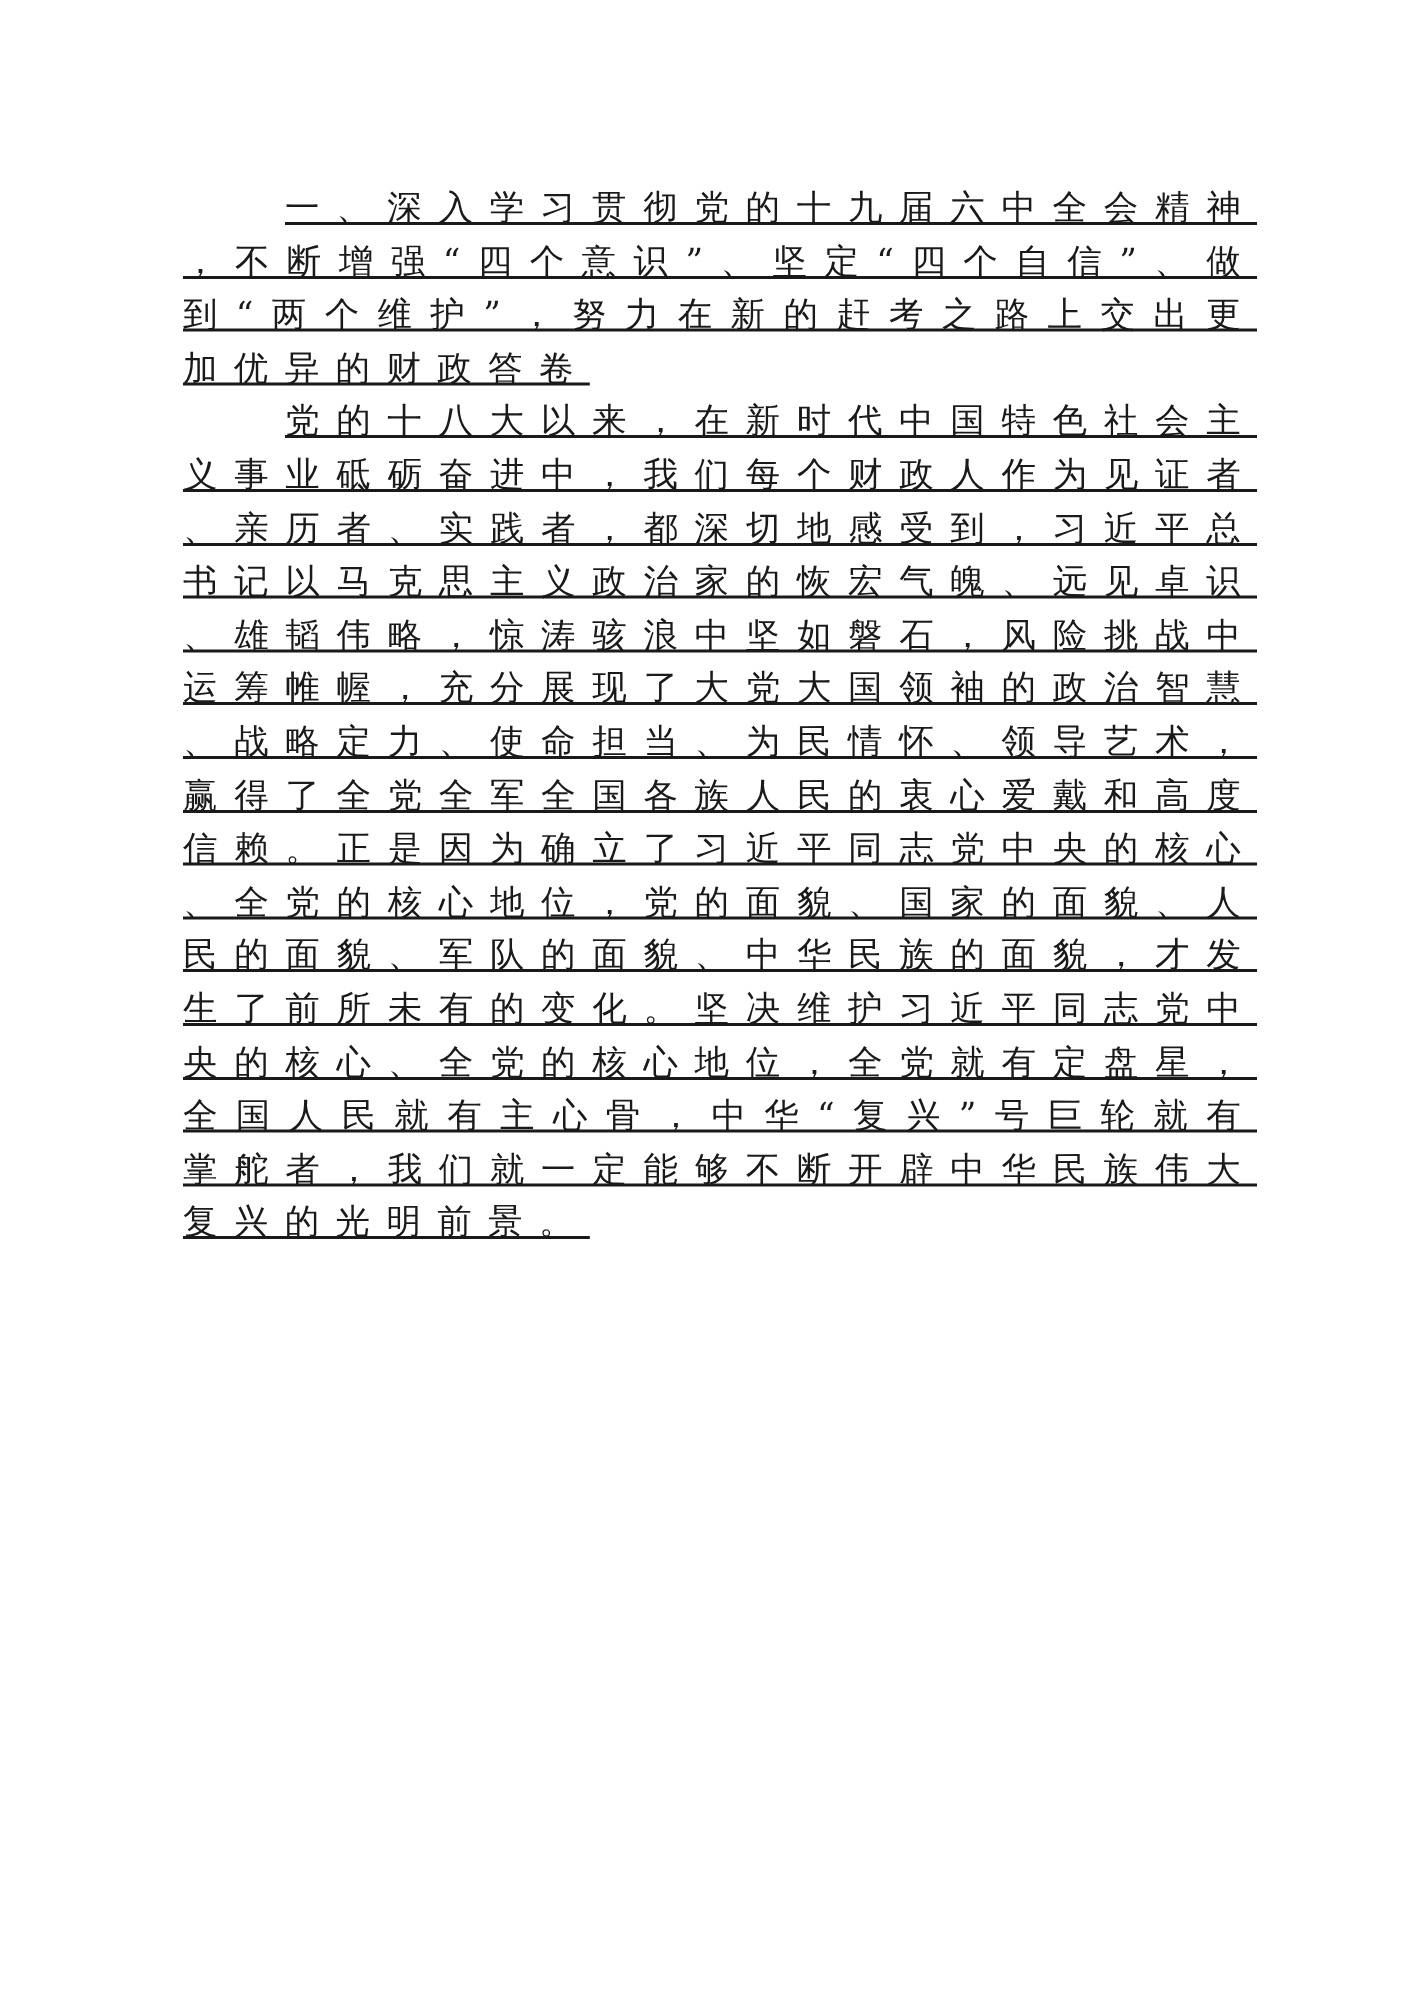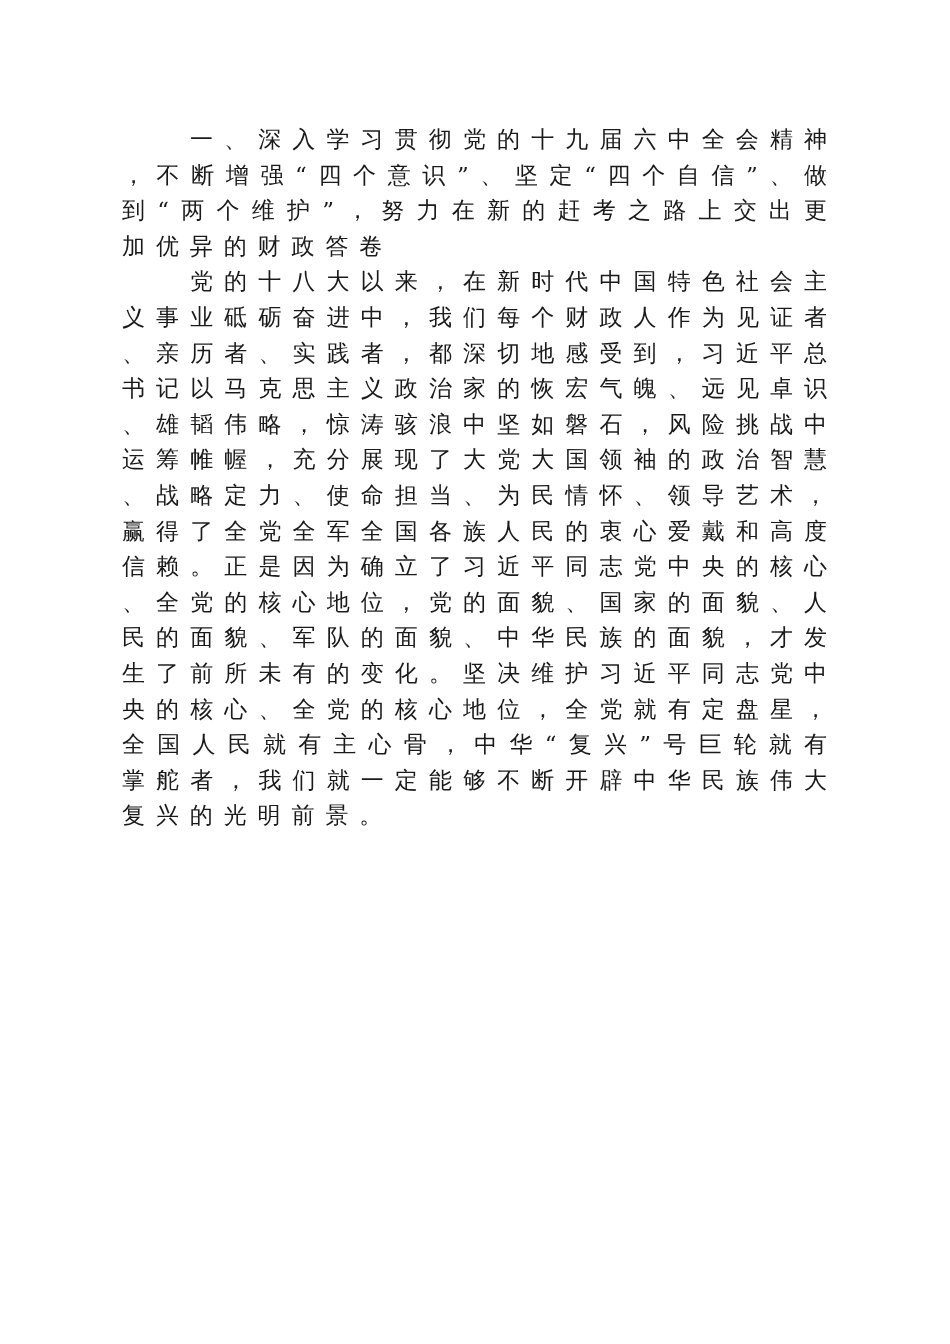--- a/index.html
+++ b/index.html
@@ -27,20 +27,21 @@
     .para {
       margin: 0;
       padding: 0;
       text-align: justify;
       text-align-last: left;
       word-break: break-all;
       line-break: anywhere;
     }
     .indent {
       text-indent: 68px;
+      text-decoration: underline;
     }
   </style>
 </head>
 <body>
 
 <div class="page">
   <p class="para indent">一、深入学习贯彻党的十九届六中全会精神，不断增强“四个意识”、坚定“四个自信”、做到“两个维护”，努力在新的赶考之路上交出更加优异的财政答卷</p>
   <p class="para indent">党的十八大以来，在新时代中国特色社会主义事业砥砺奋进中，我们每个财政人作为见证者、亲历者、实践者，都深切地感受到，习近平总书记以马克思主义政治家的恢宏气魄、远见卓识、雄韬伟略，惊涛骇浪中坚如磐石，风险挑战中运筹帷幄，充分展现了大党大国领袖的政治智慧、战略定力、使命担当、为民情怀、领导艺术，赢得了全党全军全国各族人民的衷心爱戴和高度信赖。正是因为确立了习近平同志党中央的核心、全党的核心地位，党的面貌、国家的面貌、人民的面貌、军队的面貌、中华民族的面貌，才发生了前所未有的变化。坚决维护习近平同志党中央的核心、全党的核心地位，全党就有定盘星，全国人民就有主心骨，中华“复兴”号巨轮就有掌舵者，我们就一定能够不断开辟中华民族伟大复兴的光明前景。</p>
 
 </div>

